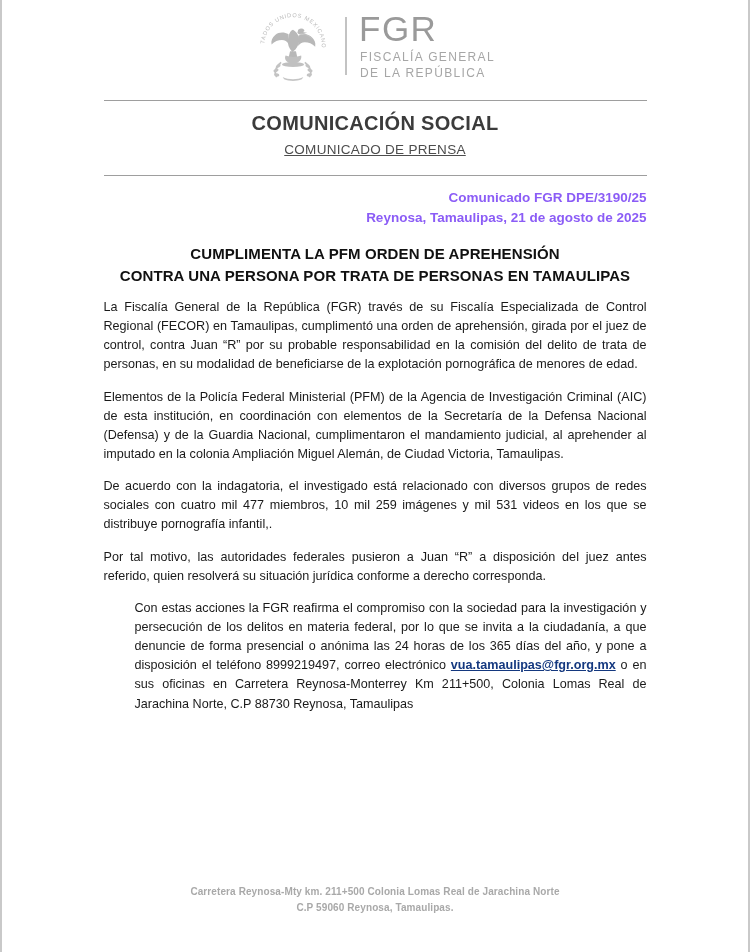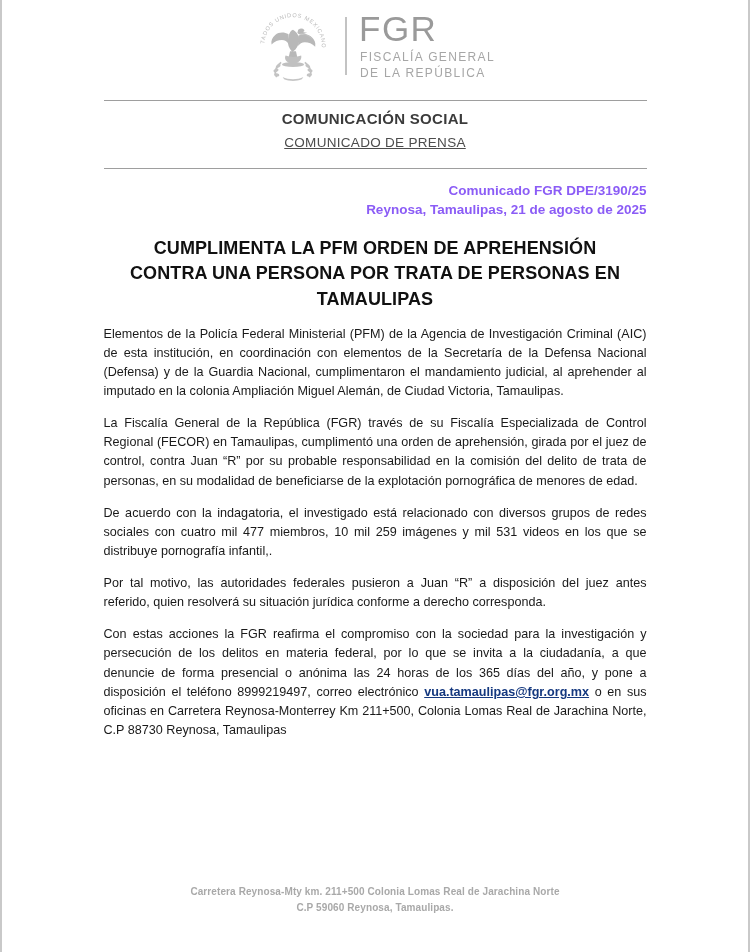--- a/index.html
+++ b/index.html
@@ -83,21 +83,21 @@
   }
   .rule-top { margin-top: 16px; }
   .rule-bottom { margin-top: 9px; }
 
   
   .headings {
     text-align: center;
     padding: 7px 0 6px 0;
   }
   .heading-1 {
-    font-size: 15px;
+    font-size: 20px;
     font-weight: bold;
     color: #3b3b3b;
     letter-spacing: 0.3px;
     line-height: 1.5;
   }
   .heading-2 {
     font-size: 13.5px;
     font-weight: normal;
     color: #4d4d4d;
     letter-spacing: 0.3px;
@@ -117,42 +117,42 @@
     font-weight: bold;
     line-height: 1.45;
   }
 
   
   .title {
     width: 543px;
     margin: 0 auto;
     text-align: center;
     padding-top: 16px;
-    font-size: 18px;
+    font-size: 15px;
     font-weight: bold;
     color: #111111;
     line-height: 1.42;
     letter-spacing: 0.1px;
   }
 
   
   .body {
     width: 543px;
     margin: 0 auto;
     padding-top: 12px;
   }
   .para {
     font-size: 12.6px;
     color: #1a1a1a;
     line-height: 1.52;
     text-align: justify;
     text-justify: inter-word;
     margin: 0 0 13px 0;
   }
-  .para:last-child { margin-bottom: 0; }
+  .para:last-child { margin-bottom: 0; margin-left: 31px; }
 
   .email-link {
     color: #14387f;
     text-decoration: underline;
     font-weight: bold;
     white-space: nowrap;
   }
 
   
   .footer {
@@ -249,23 +249,23 @@
     <div>Reynosa, Tamaulipas, 21 de agosto de 2025</div>
   </div>
 
   <div class="title">
     <div>CUMPLIMENTA LA PFM ORDEN DE APREHENSIÓN</div>
     <div>CONTRA UNA PERSONA POR TRATA DE PERSONAS EN TAMAULIPAS</div>
   </div>
 
   <div class="body">
 
+    <p class="para">La Fiscalía General de la República (FGR) través de su Fiscalía Especializada de Control Regional (FECOR) en Tamaulipas, cumplimentó una orden de aprehensión, girada por el juez de control, contra Juan “R” por su probable responsabilidad en la comisión del delito de trata de personas, en su modalidad de beneficiarse de la explotación pornográfica de menores de edad.</p>
+
     <p class="para">Elementos de la Policía Federal Ministerial (PFM) de la Agencia de Investigación Criminal (AIC) de esta institución, en coordinación con elementos de la Secretaría de la Defensa Nacional (Defensa) y de la Guardia Nacional, cumplimentaron el mandamiento judicial, al aprehender al imputado en la colonia Ampliación Miguel Alemán, de Ciudad Victoria, Tamaulipas.</p>
-
-    <p class="para">La Fiscalía General de la República (FGR) través de su Fiscalía Especializada de Control Regional (FECOR) en Tamaulipas, cumplimentó una orden de aprehensión, girada por el juez de control, contra Juan “R” por su probable responsabilidad en la comisión del delito de trata de personas, en su modalidad de beneficiarse de la explotación pornográfica de menores de edad.</p>
 
     <p class="para">De acuerdo con la indagatoria, el investigado está relacionado con diversos grupos de redes sociales con cuatro mil 477 miembros, 10 mil 259 imágenes y mil 531 videos en los que se distribuye pornografía infantil,.</p>
 
     <p class="para">Por tal motivo, las autoridades federales pusieron a Juan “R” a disposición del juez antes referido, quien resolverá su situación jurídica conforme a derecho corresponda.</p>
 
     <p class="para"><span>Con estas acciones la FGR reafirma el compromiso con la sociedad para la investigación y persecución de los delitos en materia federal, por lo que se invita a la ciudadanía, a que denuncie de forma presencial o anónima las 24 horas de los 365 días del año, y pone a disposición el teléfono 8999219497, correo electrónico </span><a class="email-link" href="#">vua.tamaulipas@fgr.org.mx</a><span>  o en sus oficinas en Carretera Reynosa-Monterrey Km 211+500, Colonia Lomas Real de Jarachina Norte, C.P 88730 Reynosa, Tamaulipas</span></p>
   </div>
 
   <div class="footer">
     <div>Carretera Reynosa-Mty km. 211+500 Colonia Lomas Real de Jarachina Norte</div>

